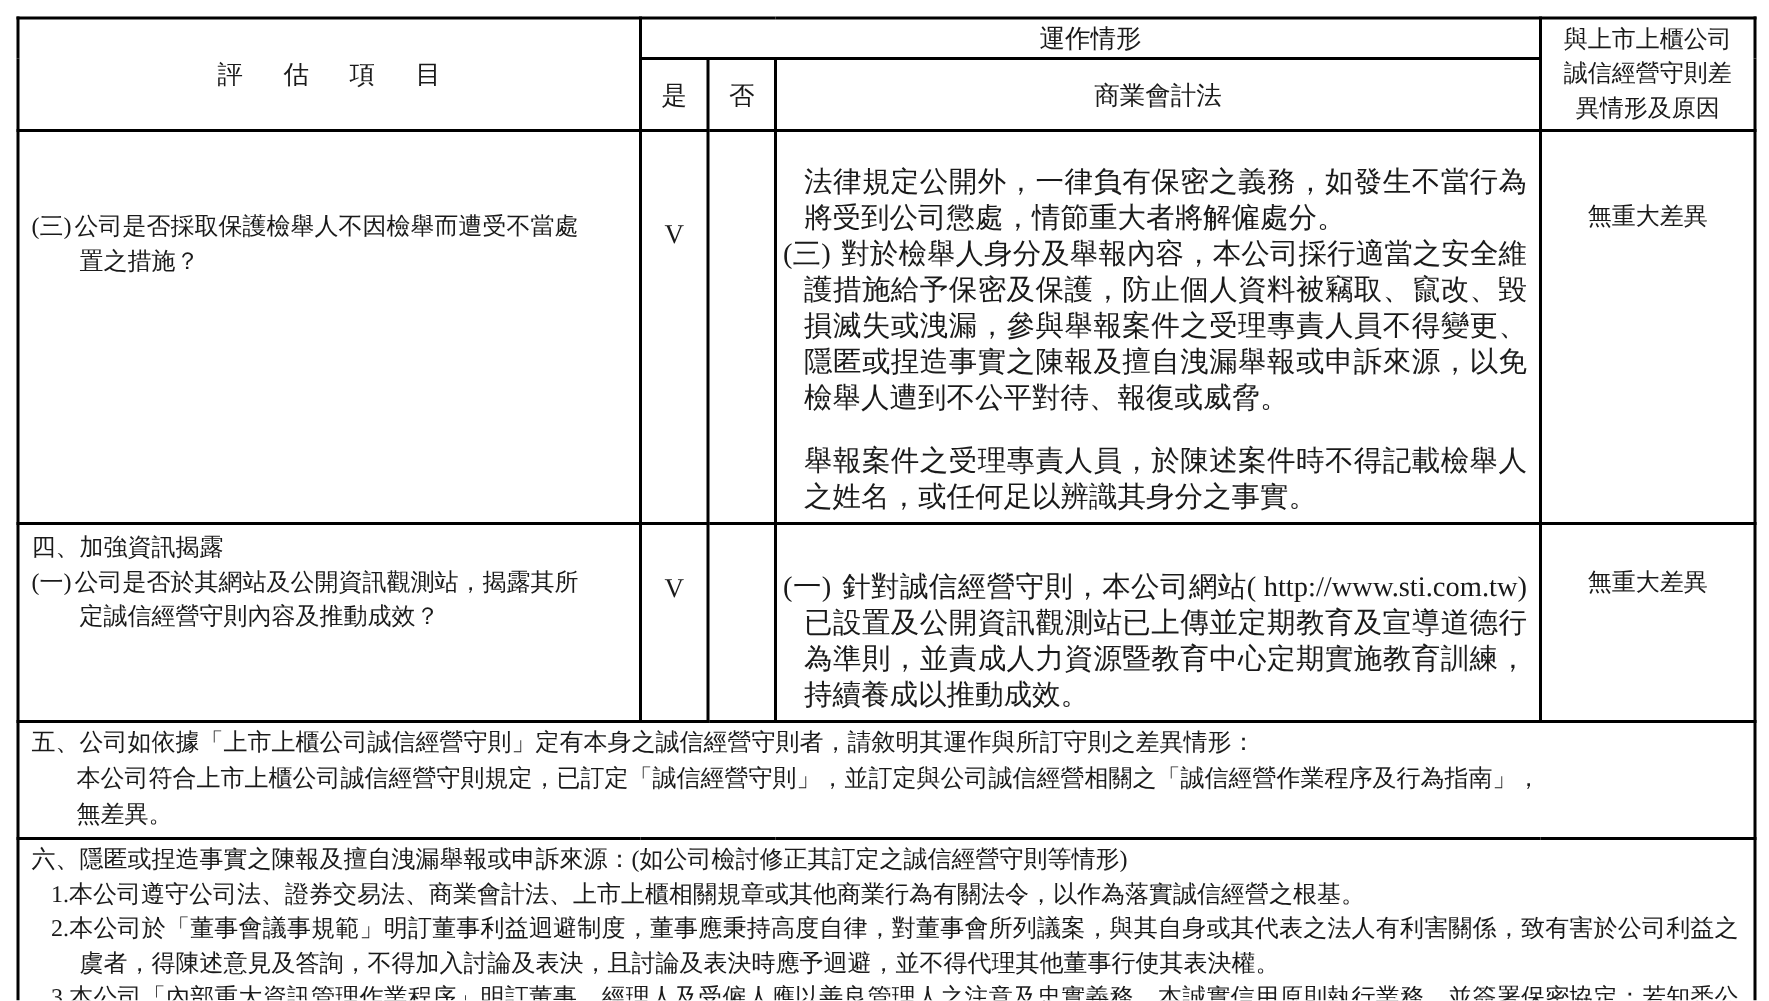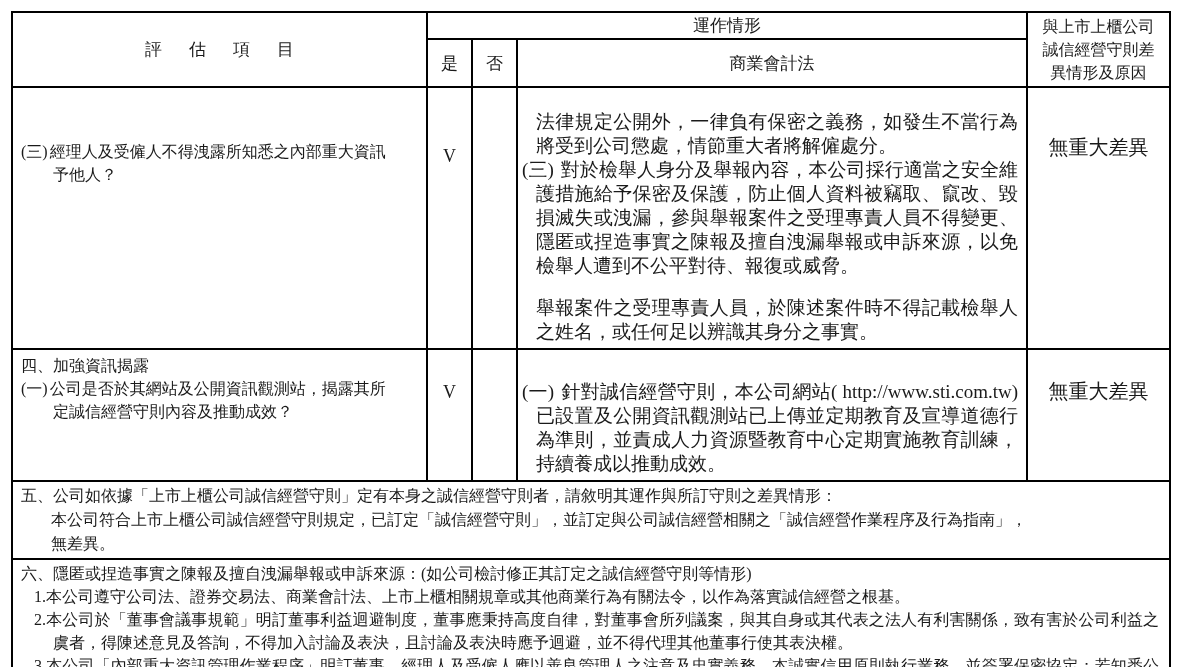--- a/index.html
+++ b/index.html
@@ -60,21 +60,21 @@
 
   
   .c-sum { font-size: 19px; line-height: 24px; padding: 4px 8px 4px 4px; }
   .c-sum p { margin: 0; text-align: justify; text-justify: inter-character; }
   .c-sum .hang { padding-left: 14px; margin-top: 18px; }
   .c-sum .marked { padding-left: 14px; text-indent: -14px; }
   .c-sum .mk { margin-right: 7px; }
   .sumpad2 { padding-top: 30px; }
 
   
-  .c-diff { text-align: center; font-size: 20px; }
+  .c-diff { text-align: center; font-size: 16px; }
   .dpad1 { padding-top: 46px; }
   .dpad2 { padding-top: 28px; }
 
   
   .c-sect { font-size: 16px; line-height: 24px; padding: 2px 10px 2px 8px; margin-top: 12px; }
   .c-sect p { margin: 0; text-align: justify; text-justify: inter-character; }
   .c-sect .indent { padding-left: 30px; }
   .c-sect6 { line-height: 23px; }
   .c-sect6 .num-item { padding-left: 32px; text-indent: -19px; }
 </style>
@@ -97,21 +97,21 @@
         <td class="hdr hdr-diff" rowspan="2">與上市上櫃公司誠信經營守則差異情形及原因</td>
       </tr>
       <tr class="h2">
         <td class="hdr">是</td>
         <td class="hdr">否</td>
         <td class="hdr">商業會計法</td>
       </tr>
 
       <tr class="r1">
         <td class="c-item pt52">
-          <p class="marked"><span class="mk">(三)</span><span>經理人及受僱人不得洩露所知悉之內部重大資訊予他人？</span></p>
+          <p class="marked"><span class="mk">(三)</span><span>公司是否採取保護檢舉人不因檢舉而遭受不當處置之措施？</span></p>
         </td>
         <td class="c-yn">
             <div class="vpad1">V</div>
           </td>
         <td class="c-yn">
             <div></div>
           </td>
         <td class="c-sum">
           <p class="hang">法律規定公開外，一律負有保密之義務，如發生不當行為將受到公司懲處，情節重大者將解僱處分。</p>
           <p class="marked"><span class="mk">(三)</span><span>對於檢舉人身分及舉報內容，本公司採行適當之安全維護措施給予保密及保護，防止個人資料被竊取、竄改、毀損滅失或洩漏，參與舉報案件之受理專責人員不得變更、隱匿或捏造事實之陳報及擅自洩漏舉報或申訴來源，以免檢舉人遭到不公平對待、報復或威脅。</span></p>

